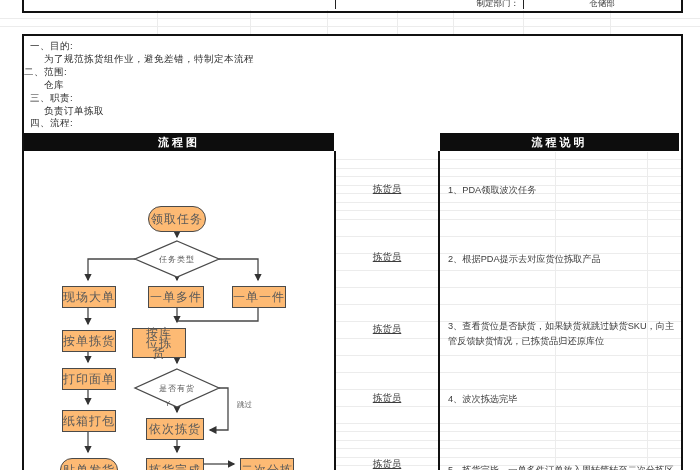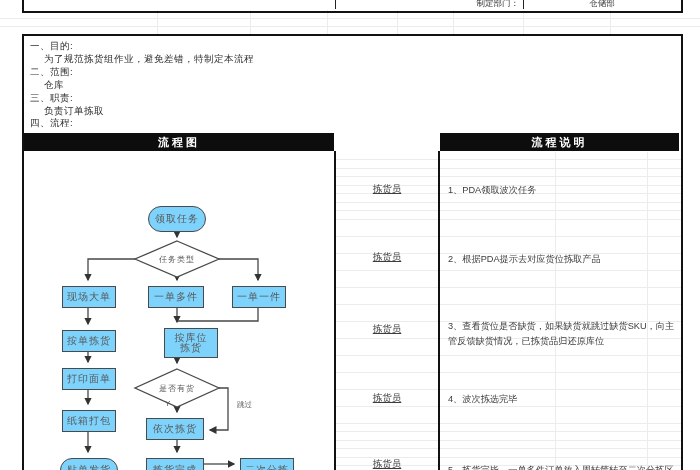--- a/index.html
+++ b/index.html
@@ -16,22 +16,22 @@
   .sec{position:absolute;font-size:9.5px;color:#2e2e2e;letter-spacing:.5px;white-space:nowrap;}
   
   .mainbox{position:absolute;left:22px;top:34px;width:657px;height:450px;border:2px solid #111;}
   .hcell{position:absolute;top:133px;height:18px;background:#0d0d0d;color:#fff;font-weight:bold;
          font-size:11px;letter-spacing:3px;display:flex;align-items:center;justify-content:center;}
   .colsep{position:absolute;top:151px;width:2px;height:319px;background:#111;}
   
   .role{position:absolute;left:334px;width:106px;text-align:center;font-size:9.5px;color:#3d3d3d;text-decoration:underline;}
   .desc{position:absolute;left:448px;width:233px;font-size:9.2px;color:#3d3d3d;line-height:15px;}
   
-  .fnode{position:absolute;background:#7dd3fc;border:1.5px solid #4a4a4a;display:flex;align-items:center;
-         justify-content:center;font-size:10px;color:#595959;letter-spacing:1px;text-align:center;
+  .fnode{position:absolute;background:#fdba74;border:1.5px solid #4a4a4a;display:flex;align-items:center;
+         justify-content:center;font-size:12px;color:#595959;letter-spacing:1px;text-align:center;
          line-height:10px;box-sizing:border-box;}
   .stadium{border-radius:13px;}
   .dlabel{position:absolute;font-size:8px;color:#595959;letter-spacing:1px;text-align:center;}
   .elabel{position:absolute;font-size:7.5px;color:#555;}
   svg{position:absolute;left:0;top:0;}
 </style>
 </head>
 <body>
 
 <div id="screen">
@@ -52,21 +52,21 @@
   <div class="topbox"></div>
   <div class="topdiv" style="left:335px;"></div>
   <div class="topdiv" style="left:523px;"></div>
   <div class="topcell" style="left:400px;width:119px;text-align:right;">制定部门：</div>
   <div class="topcell" style="left:523px;width:158px;text-align:center;">仓储部</div>
 
   <div class="mainbox"></div>
 
   <div class="sec" style="left:30px;top:40px;">一、目的:</div>
   <div class="sec" style="left:44px;top:53px;">为了规范拣货组作业，避免差错，特制定本流程</div>
-  <div class="sec" style="left:30px;top:66px;">二、范围:</div>
+  <div class="sec" style="left:24px;top:66px;">二、范围:</div>
   <div class="sec" style="left:44px;top:79px;">仓库</div>
   <div class="sec" style="left:30px;top:92px;">三、职责:</div>
   <div class="sec" style="left:44px;top:105px;text-align:right;">负责订单拣取</div>
   <div class="sec" style="left:30px;top:117px;">四、流程:</div>
 
   <div class="hcell" style="left:24px;width:310px;">流程图</div>
   <div class="hcell" style="left:440px;width:239px;">流程说明</div>
   <div class="colsep" style="left:334px;"></div>
   <div class="colsep" style="left:438px;"></div>
 
@@ -109,21 +109,21 @@
       <polygon points="177,369 219,388 177,407 135,388"></polygon>
     </g>
   </svg>
 
   <div class="fnode stadium" style="left:148px;top:206px;width:58px;height:26px;">领取任务</div>
   <div class="dlabel" style="left:147px;top:254px;width:60px;">任务类型</div>
   <div class="fnode" style="left:62px;top:286px;width:54px;height:22px;">现场大单</div>
   <div class="fnode" style="left:148px;top:286px;width:56px;height:22px;">一单多件</div>
   <div class="fnode" style="left:232px;top:286px;width:54px;height:22px;">一单一件</div>
   <div class="fnode" style="left:62px;top:330px;width:54px;height:22px;">按单拣货</div>
-  <div class="fnode" style="left:164px;top:328px;width:54px;height:30px;padding:0 8px;">按库位拣货</div>
+  <div class="fnode" style="left:132px;top:328px;width:54px;height:30px;padding:0 8px;">按库位拣货</div>
   <div class="fnode" style="left:62px;top:368px;width:54px;height:22px;">打印面单</div>
   <div class="dlabel" style="left:147px;top:383px;width:60px;">是否有货</div>
   <div class="fnode" style="left:62px;top:410px;width:54px;height:22px;">纸箱打包</div>
   <div class="fnode" style="left:146px;top:418px;width:58px;height:22px;">依次拣货</div>
   <div class="fnode stadium" style="left:60px;top:458px;width:58px;height:24px;">贴单发货</div>
   <div class="fnode" style="left:146px;top:458px;width:58px;height:24px;">拣货完成</div>
   <div class="fnode" style="left:240px;top:458px;width:54px;height:24px;">二次分拣</div>
 
   <div class="elabel" style="left:165px;top:399px;font-size:8px;">Y</div>
   <div class="elabel" style="left:237px;top:400px;">跳过</div>

